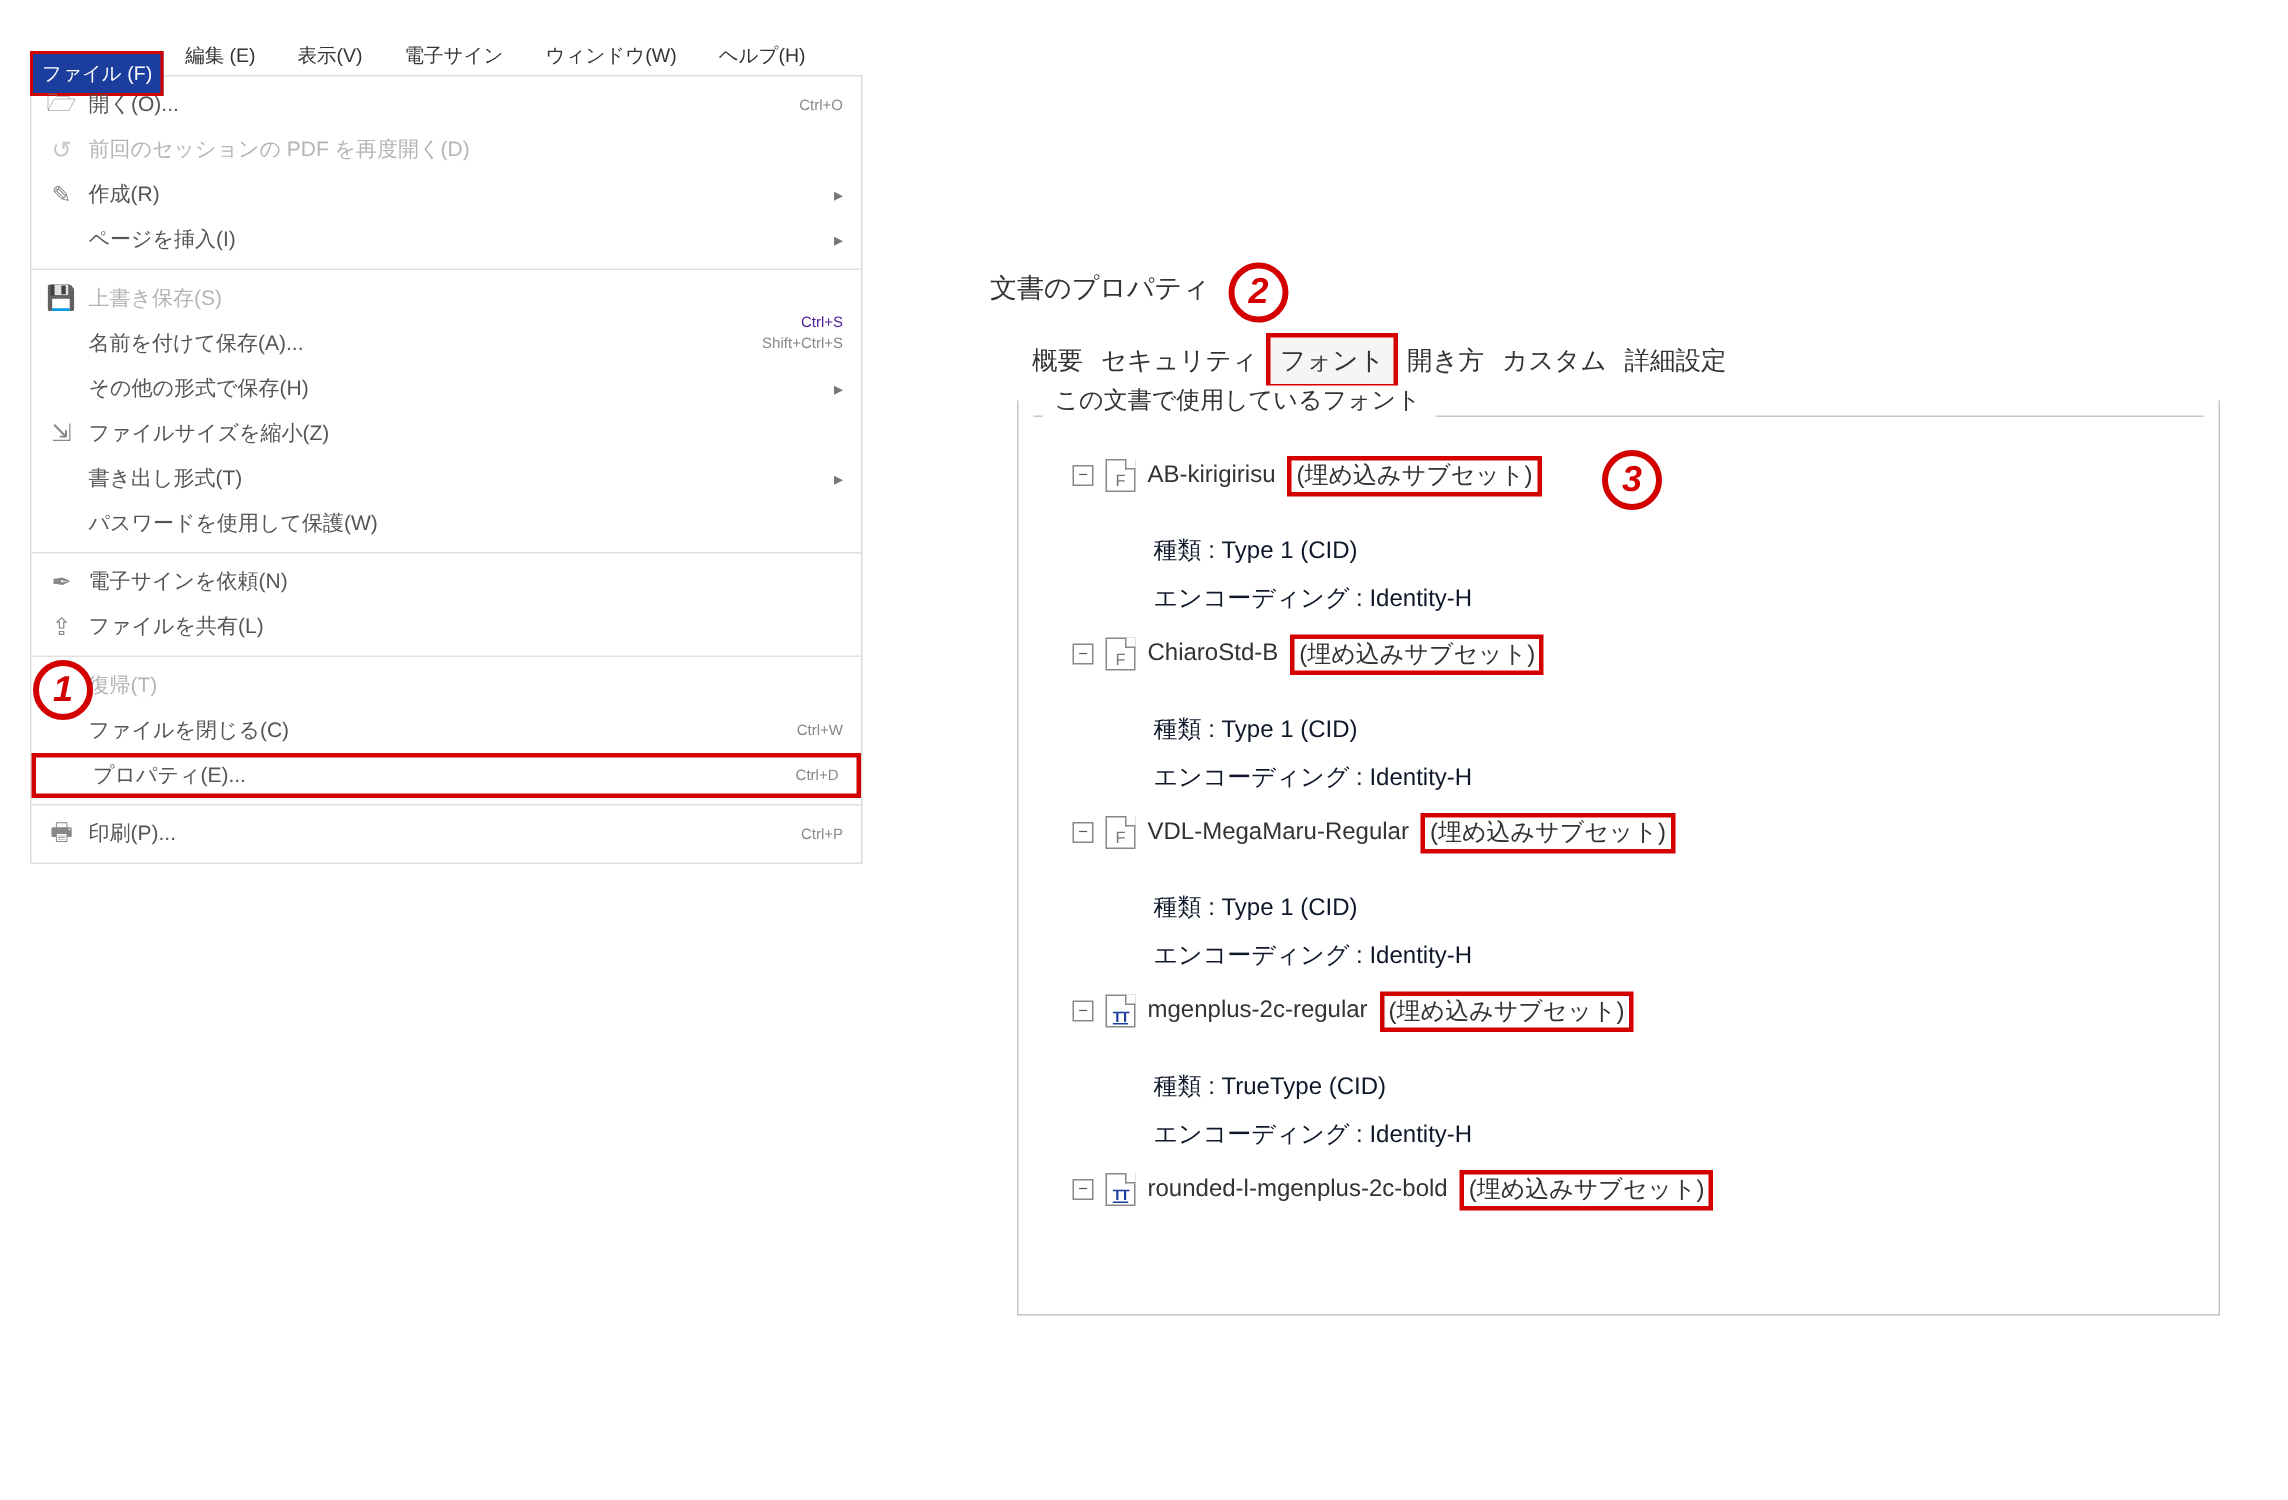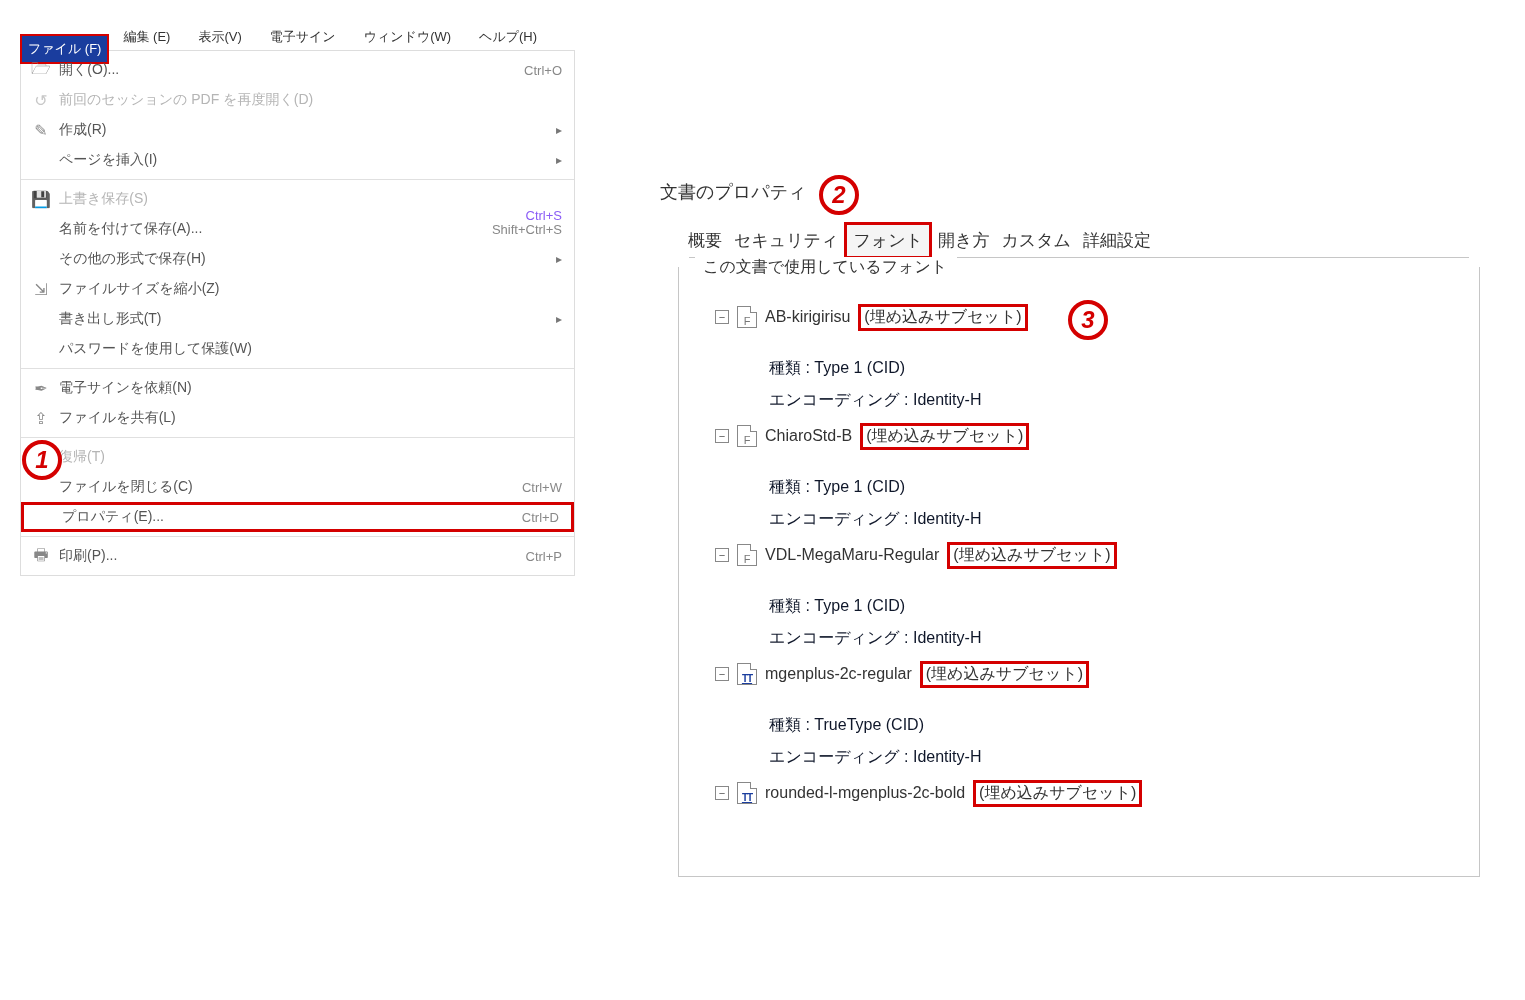--- a/index.html
+++ b/index.html
@@ -55,22 +55,22 @@
   .menu-item.highlight { border: 3px solid #d40000; }
   .menu-icon {
     width: 24px;
     display: flex;
     justify-content: center;
     color: #888;
     font-size: 16px;
   }
   .menu-item.disabled .menu-icon { color: #c8c8c8; }
   .menu-label { flex: 1; padding-left: 6px; font-size: 14px; }
-  .menu-shortcut { color: #888; font-size: 13px; text-align: right; }
-  .menu-item.disabled .menu-shortcut { color: #8b5cf6; margin-top: 33px; }
+  .menu-shortcut { color: #888; font-size: 10px; text-align: right; }
+  .menu-item.disabled .menu-shortcut { color: #4c1d95; margin-top: 33px; }
   .submenu-arrow { color: #777; padding-left: 6px; font-size: 12px; }
 
   
   .right-panel {
     position: absolute;
     left: 660px;
     top: 180px;
     width: 820px;
   }
   .dialog-title { font-size: 18px; padding-bottom: 18px; }
@@ -90,21 +90,21 @@
     position: relative;
     padding: 36px 0 0 0;
     height: 610px;
   }
   .group-legend {
     position: absolute;
     top: -10px;
     left: 10px;
     right: 10px;
     display: flex;
-    align-items: flex-start;
+    align-items: flex-end;
     font-family: Liberation Mono, monospace;
   }
   .group-legend::before,
   .group-legend::after {
     content: "";
     flex: 0 0 0;
     border-top: 1px solid #c6c6c6;
   }
   .group-legend::after { flex: 1; margin-left: 6px; }
   .group-legend-text { padding: 0 4px; background: #fff; font-size: 16px; }

